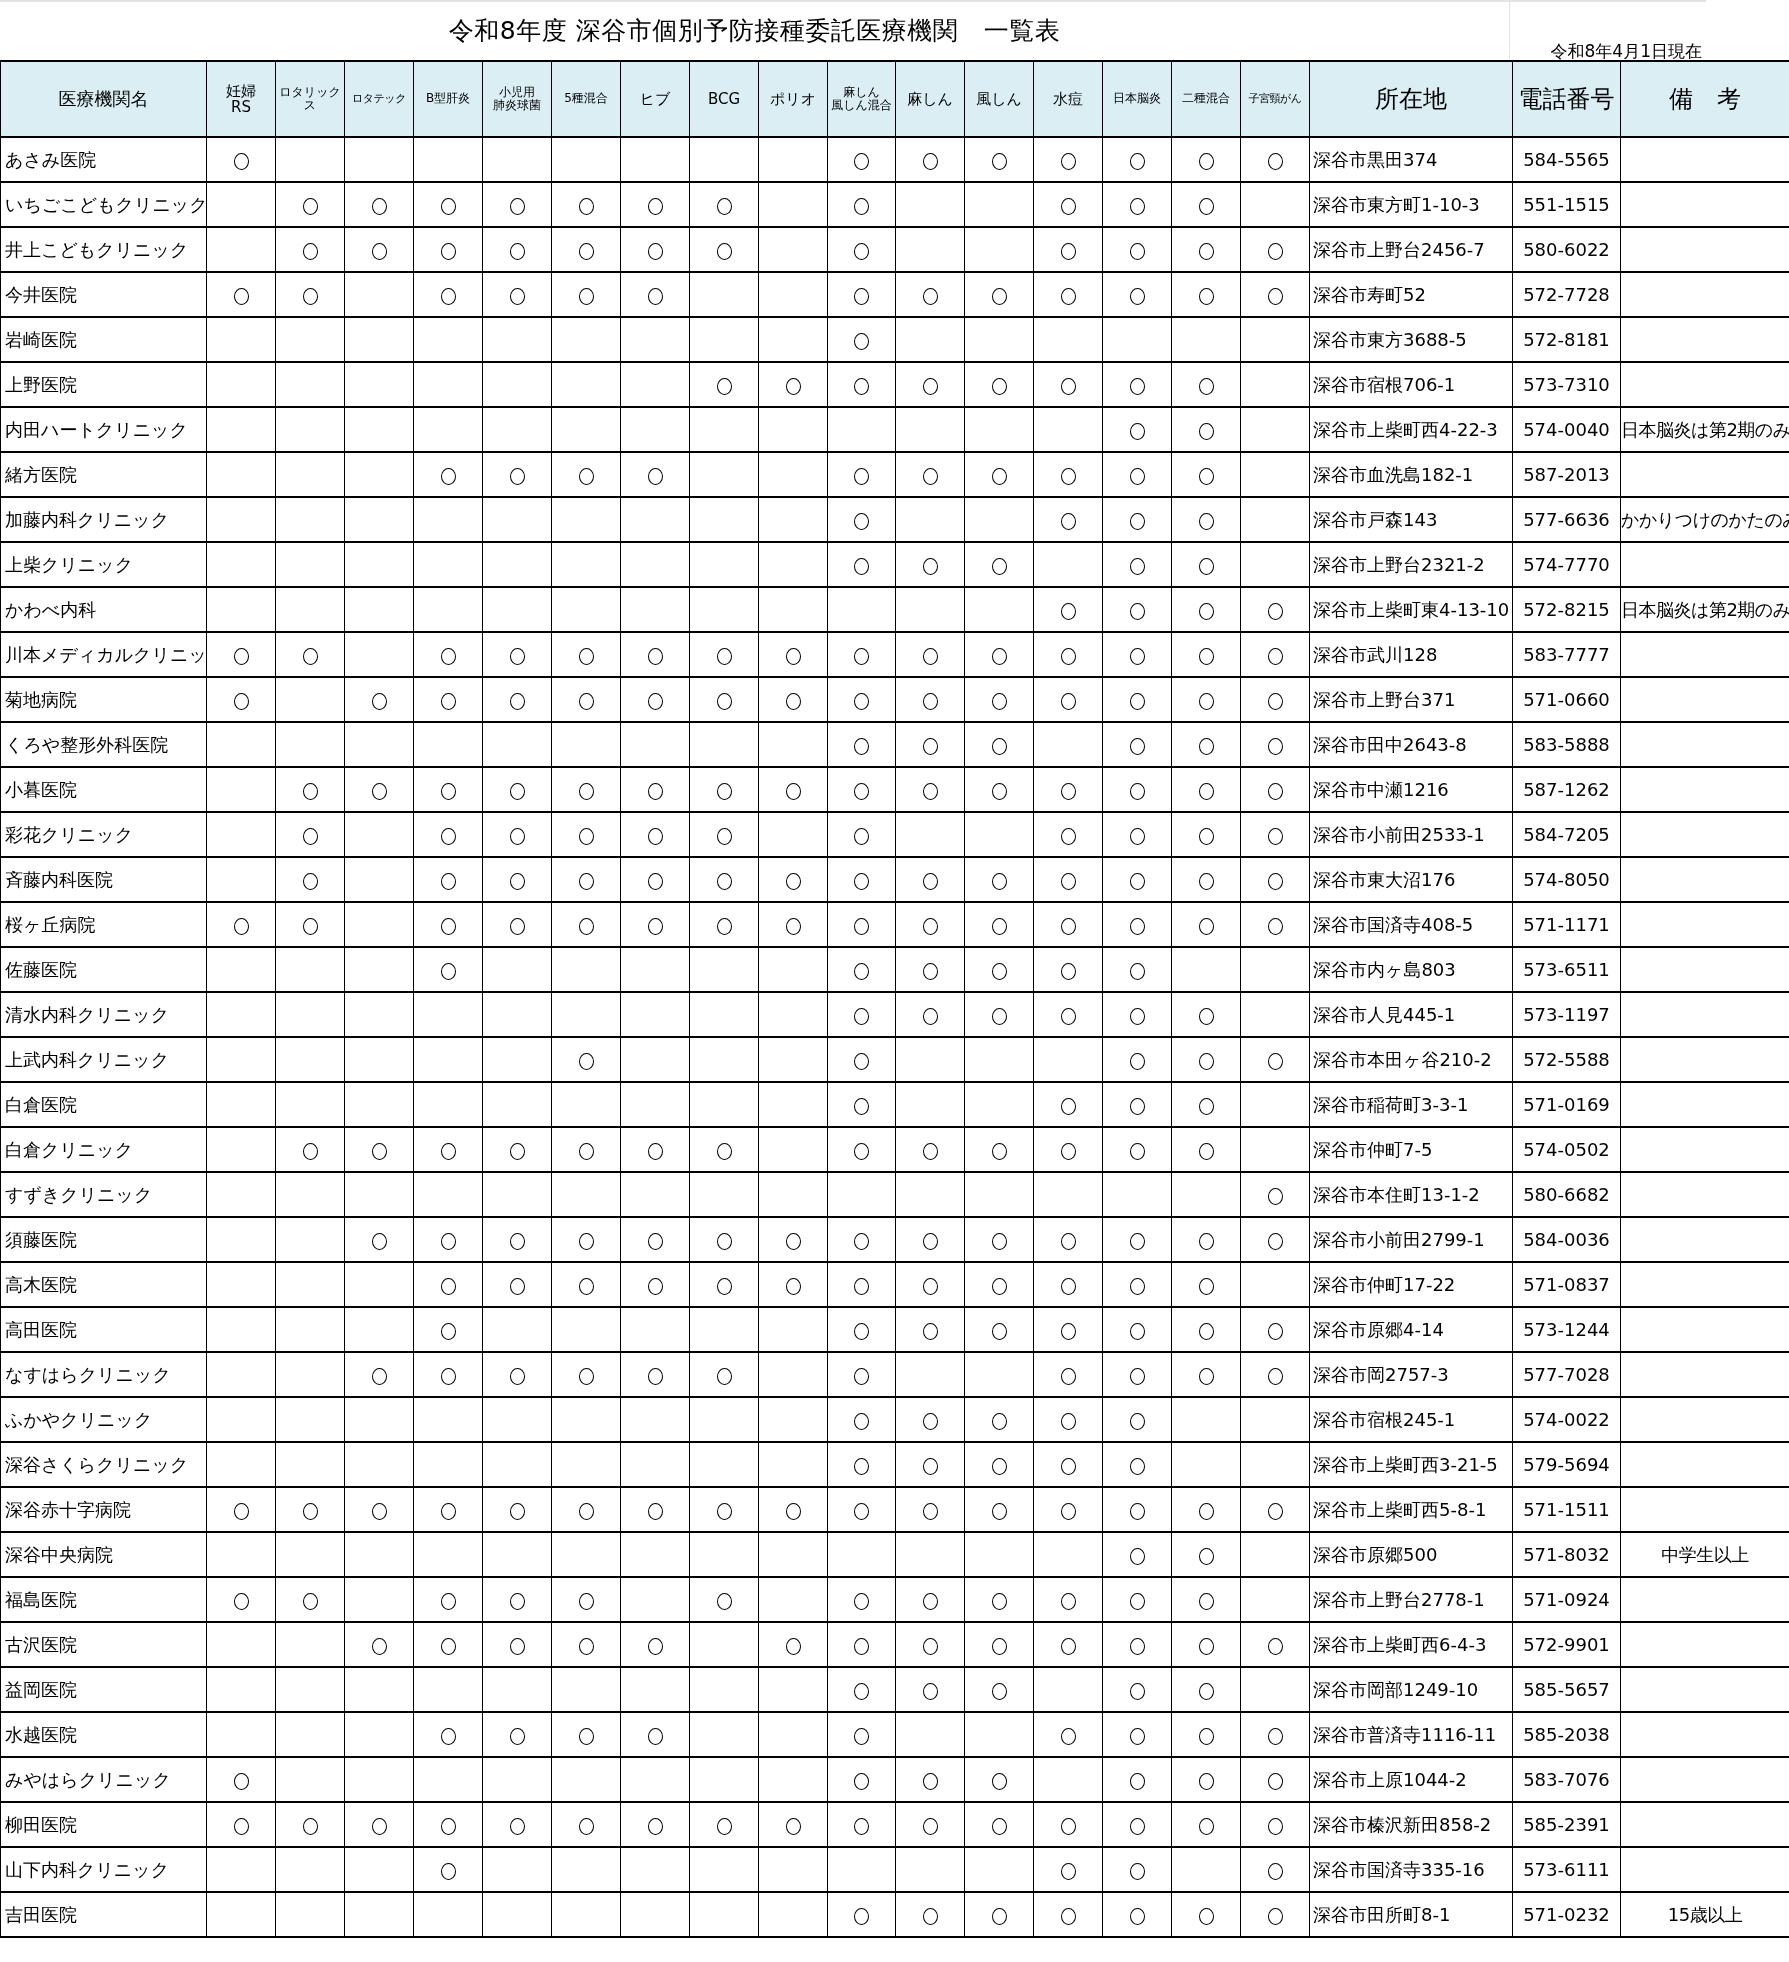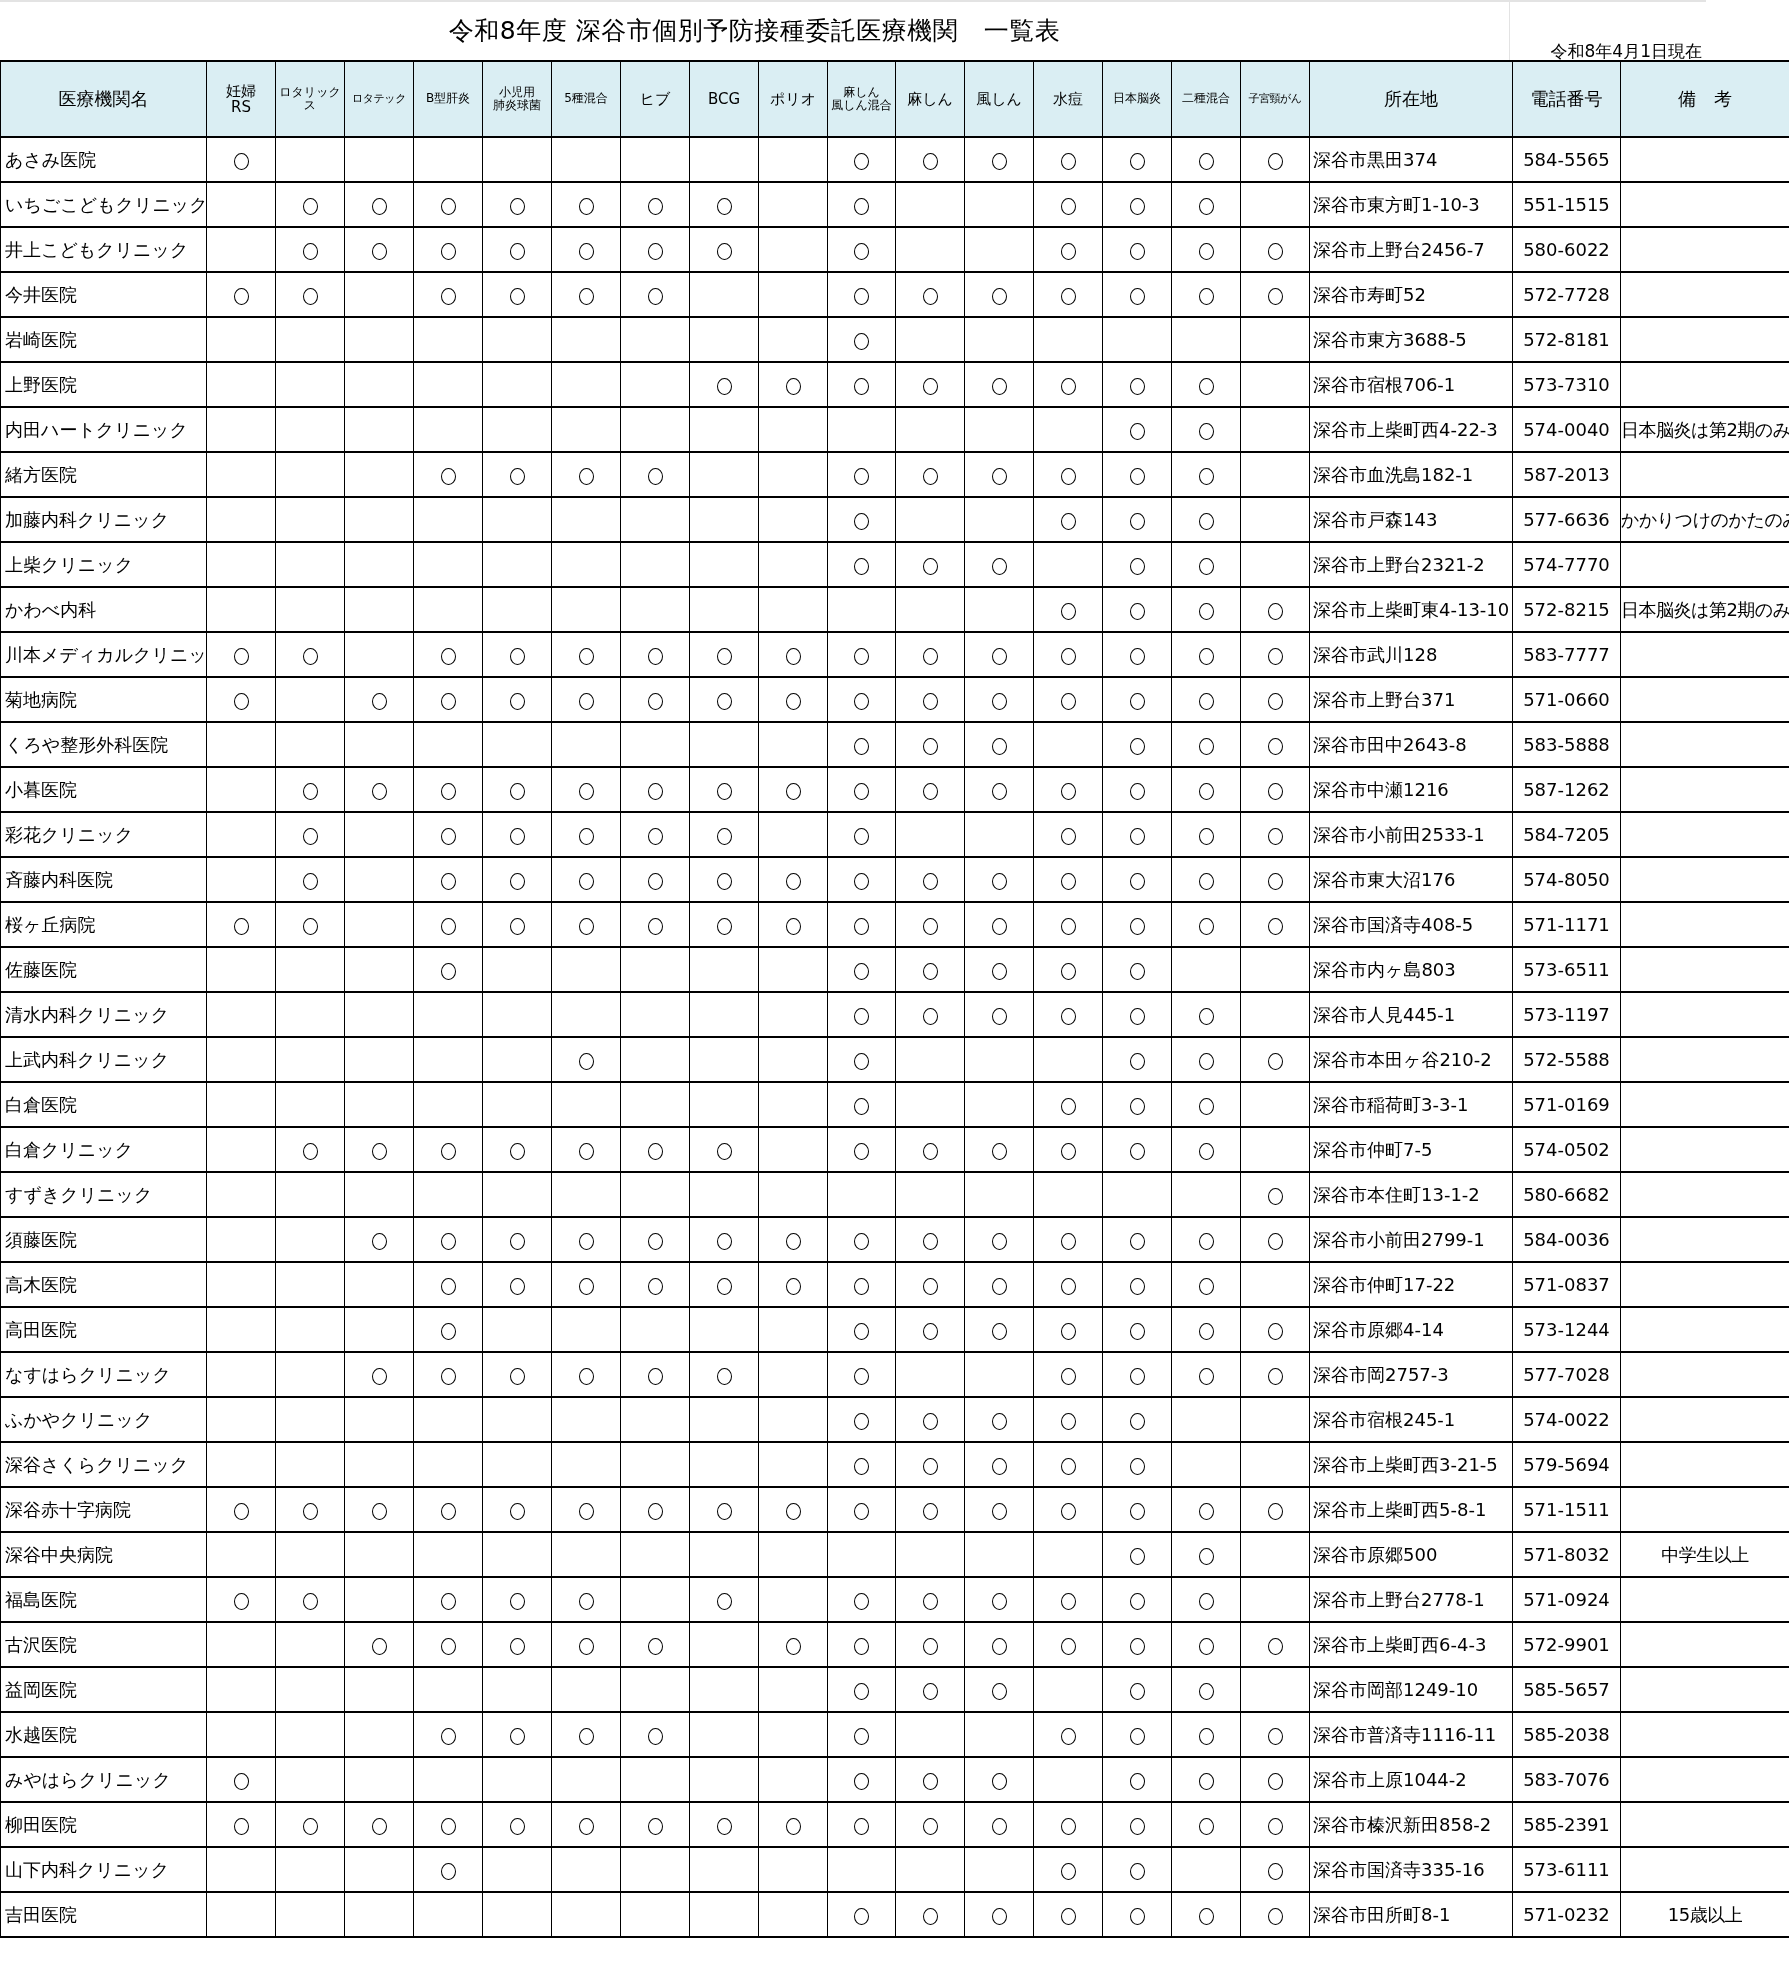--- a/index.html
+++ b/index.html
@@ -14,21 +14,21 @@
   table.grid { position: absolute; left: 0; top: 60px; border-collapse: collapse; table-layout: fixed; width: 1789px; }
   table.grid th, table.grid td { border: 1px solid #000; overflow: hidden; white-space: nowrap; }
   table.grid thead th { background: #DAEEF3; height: 76px; font-weight: normal; text-align: center; vertical-align: middle; border-top: 2px solid #000; border-bottom: 2px solid #000; }
   table.grid tbody td { height: 45px; vertical-align: middle; border-bottom: 2px solid #000; }
   table.grid tbody tr:last-child td { border-bottom: 2px solid #000; }
 
   th.h-name { font-size: 18px; }
   th.h-v { font-size: 15px; line-height: 1.1; padding: 16px 1px; }
   th.h-v.small { font-size: 12px; }
   th.h-v.tiny { font-size: 11px; letter-spacing: -0.5px; }
-  th.h-addr, th.h-tel, th.h-note { font-size: 18px; font-family: Liberation Mono, monospace; }
+  th.h-addr, th.h-tel, th.h-note { font-size: 24px; font-family: Liberation Mono, monospace; }
 
   td.c-name { font-size: 18px; padding-left: 4px; text-align: left; margin-top: 36px; }
   td.c-v { text-align: center; font-size: 19px; }
   td.c-addr { font-size: 18px; padding-left: 3px; text-align: left; }
   td.c-tel { font-size: 18px; text-align: center; }
   td.c-note { font-size: 18px; text-align: center; letter-spacing: -0.5px; }
 
   .circle { display: inline-block; width: 15px; height: 17px; border: 1.5px solid #000; border-radius: 50%; vertical-align: middle; }
   .circle:empty::before { content: ""; }
 </style>

